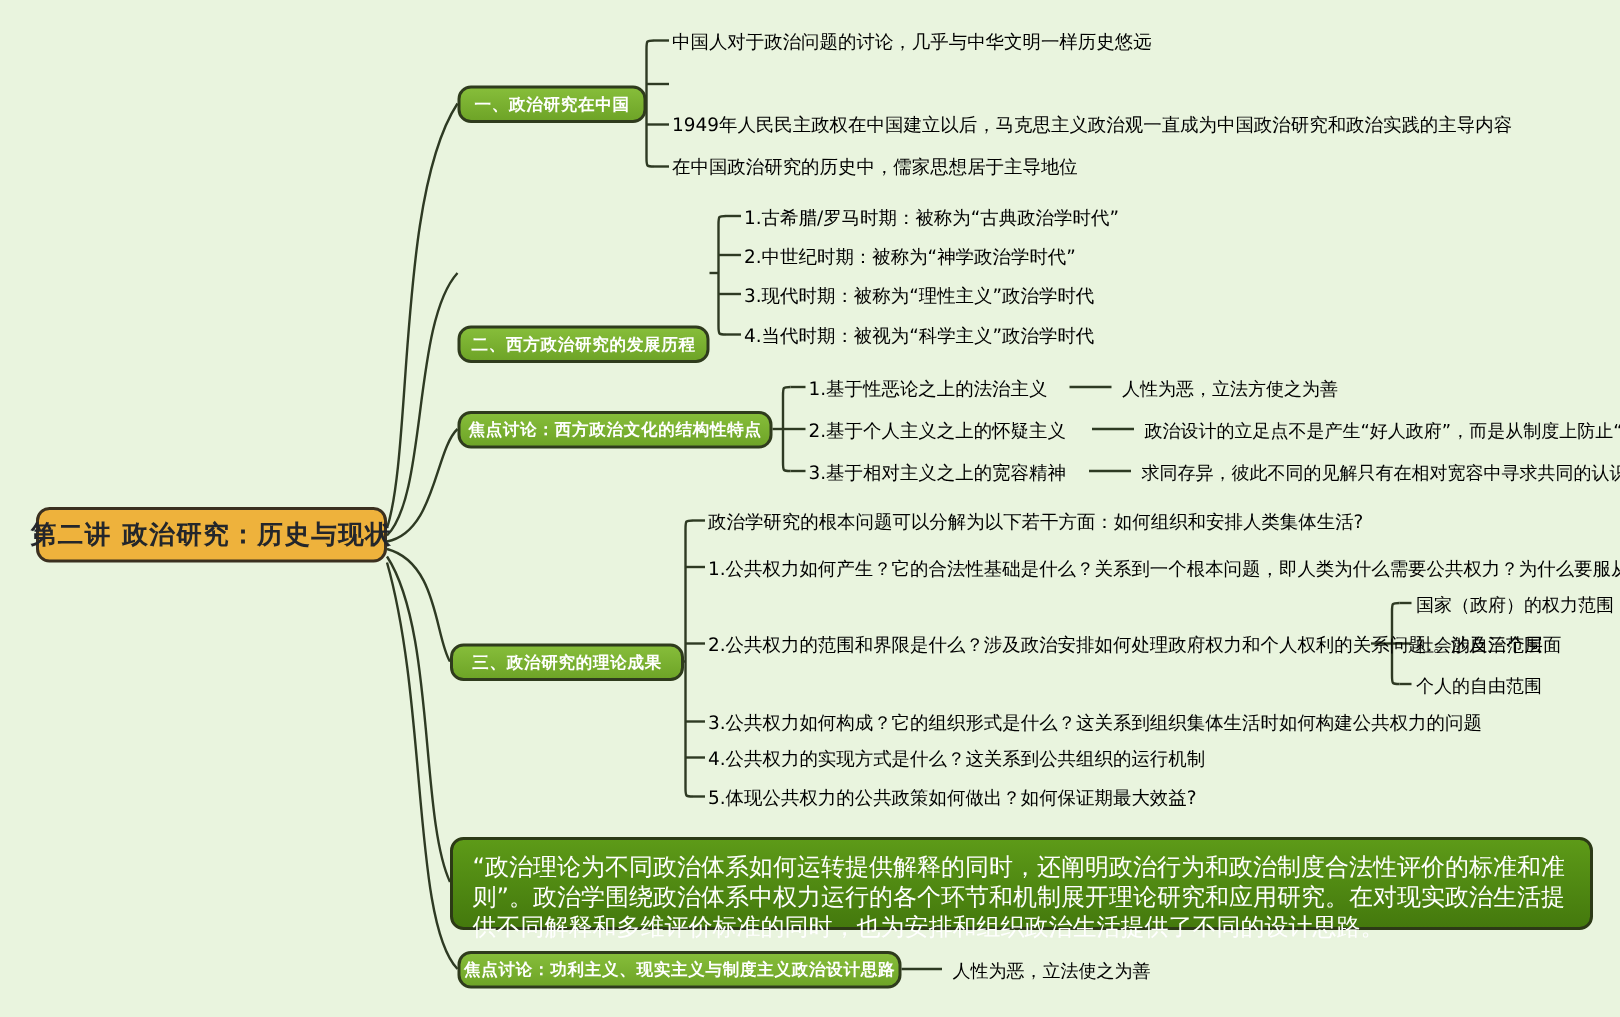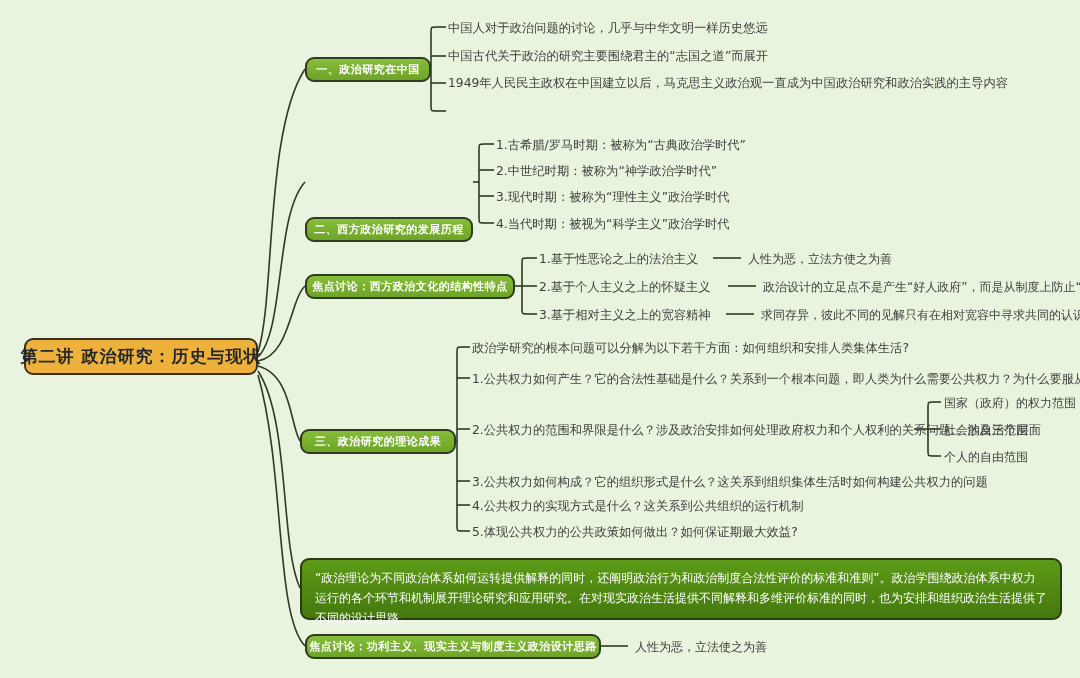--- a/index.html
+++ b/index.html
@@ -24,26 +24,26 @@
   .branch{
     background:#7ab32e;border:2px solid #2f3b1d;border-radius:9px;
     color:#ffffff;font-size:11px;font-weight:bold;letter-spacing:.5px;
     display:flex;align-items:center;justify-content:center;
     padding:0 10px;white-space:nowrap;
     background-image:linear-gradient(to bottom,#86bd3a,#6ea427);
     text-align:center;
   }
   .quote{
     background:#4e8a12;border:2px solid #2c3a16;border-radius:9px;
-    color:#ffffff;font-size:12px;line-height:20px;
+    color:#ffffff;font-size:16px;line-height:20px;
     padding:8px 13px;text-align:left;
     background-image:linear-gradient(to bottom,#5d9a18,#44790d);
   }
   .leaf{
-    position:absolute;color:#404040;font-size:12.3px;line-height:16px;
+    position:absolute;color:#000000;font-size:12.3px;line-height:16px;
     white-space:nowrap;
   }
   .leaf.sm{font-size:12px;}
 </style>
 </head>
 <body>
 
 <div id="canvas">
 
   <svg class="links" viewBox="0 0 1080 678">
@@ -100,22 +100,22 @@
     <line x1="933" y1="402" x2="941" y2="402"></line>
     <line x1="933" y1="456" x2="941" y2="456"></line>
 
     <line x1="601" y1="646" x2="628" y2="646" stroke-width="2"></line>
   </svg>
 
   <div class="node root" style="left:24px;top:338px;width:234px;height:37px;">第二讲 政治研究：历史与现状</div>
 
   <div class="node branch" style="left:305px;top:57px;width:126px;height:25px;">一、政治研究在中国</div>
   <div class="leaf" style="left:448px;top:20px;">中国人对于政治问题的讨论，几乎与中华文明一样历史悠远</div>
-  <div class="leaf" style="left:448px;top:48px;">中国古代关于政治的研究主要围绕君主的“志国之道”而展开</div>
   <div class="leaf" style="left:448px;top:75px;">1949年人民民主政权在中国建立以后，马克思主义政治观一直成为中国政治研究和政治实践的主导内容</div>
+  <div class="leaf" style="left:448px;top:103px;">在中国政治研究的历史中，儒家思想居于主导地位</div>
 
   <div class="node branch" style="left:305px;top:170px;width:168px;height:25px;margin-top:47px;">二、西方政治研究的发展历程</div>
   <div class="leaf" style="left:496px;top:137px;">1.古希腊/罗马时期：被称为“古典政治学时代”</div>
   <div class="leaf" style="left:496px;top:163px;">2.中世纪时期：被称为“神学政治学时代”</div>
   <div class="leaf" style="left:496px;top:189px;">3.现代时期：被称为“理性主义”政治学时代</div>
   <div class="leaf" style="left:496px;top:216px;">4.当代时期：被视为“科学主义”政治学时代</div>
 
   <div class="node branch" style="left:305px;top:274px;width:210px;height:25px;">焦点讨论：西方政治文化的结构性特点</div>
   <div class="leaf" style="left:539px;top:251px;">1.基于性恶论之上的法治主义</div>
   <div class="leaf" style="left:539px;top:279px;">2.基于个人主义之上的怀疑主义</div>

